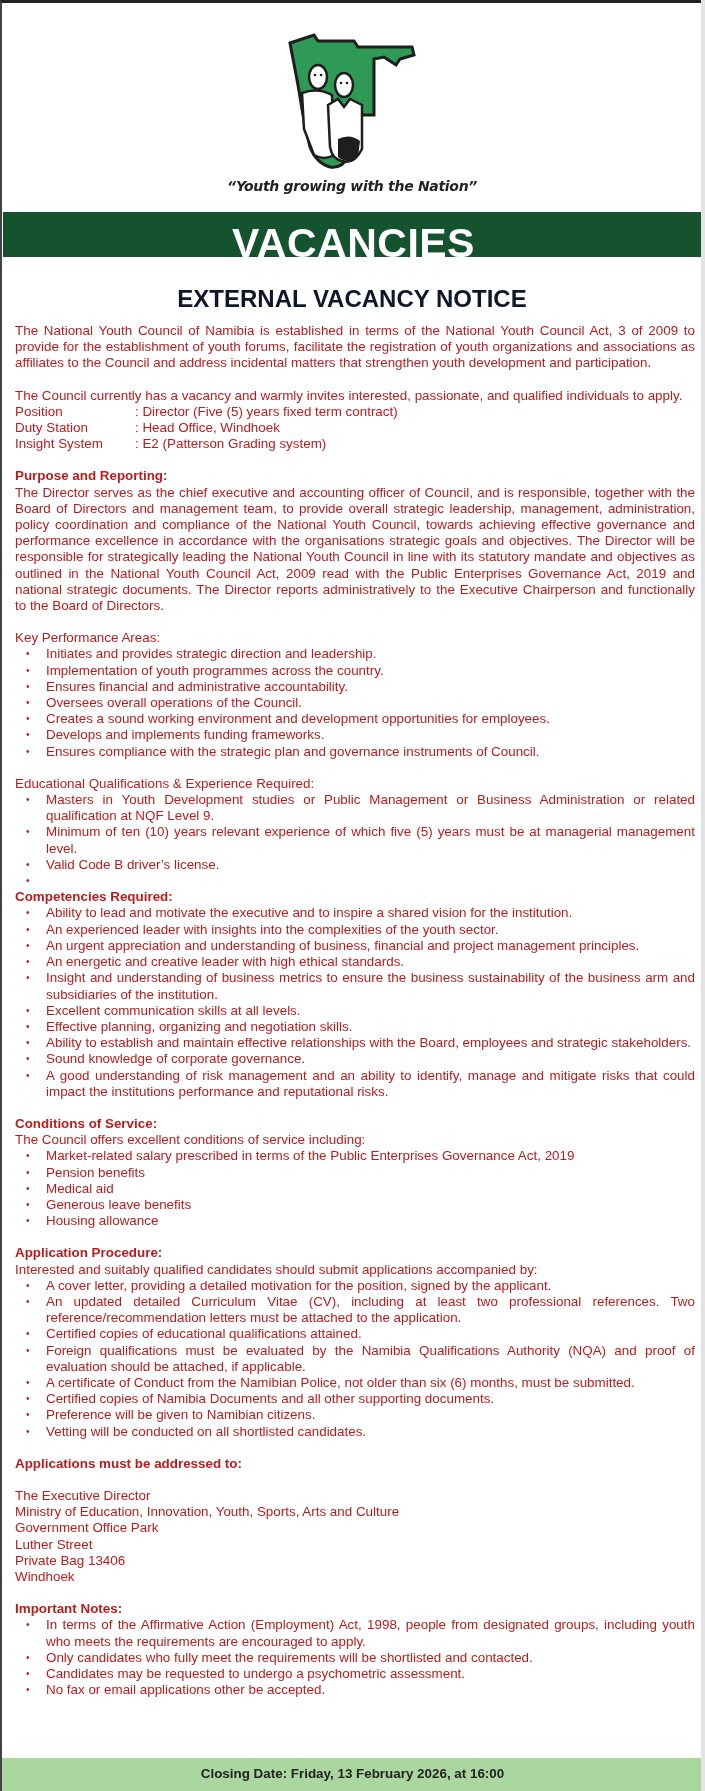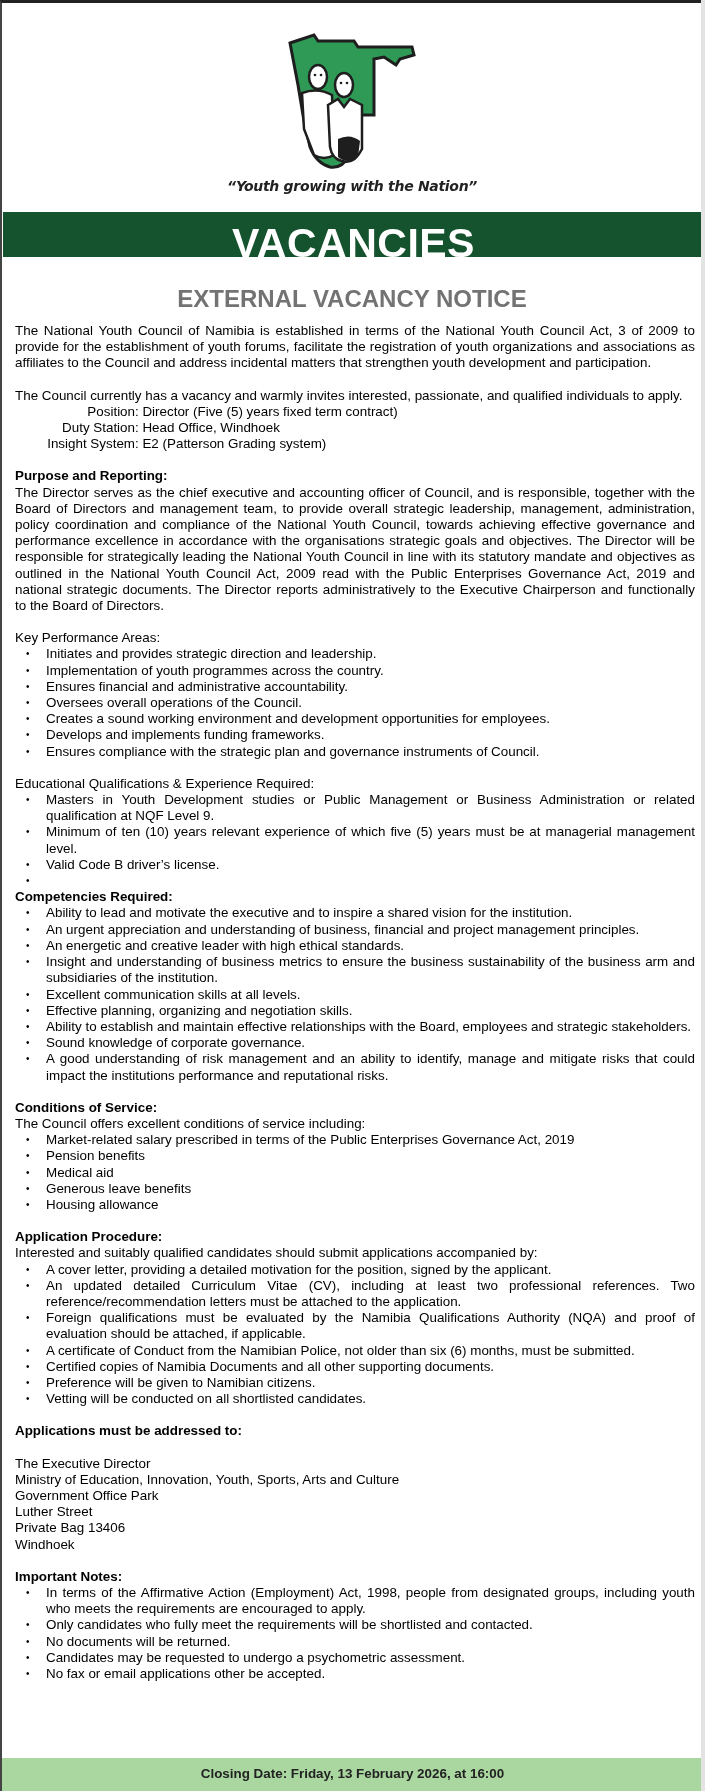--- a/index.html
+++ b/index.html
@@ -2,27 +2,27 @@
 <html><head>
 <meta charset="utf-8">
 <style>
   html, body { margin: 0; padding: 0; background: #ffffff; }
   body { width: 705px; height: 1791px; overflow: hidden; position: relative; font-family: "Liberation Sans", sans-serif; color: #222222; }
   .page { position: absolute; left: 0; top: 0; width: 703px; height: 1791px; border-left: 2px solid #444; border-top: 3px solid #222; box-sizing: border-box; background: #fff; }
   .right-edge { position: absolute; right: 0; top: 0; width: 4px; height: 1791px; background: #e3e3e3; }
   .logo-wrap { position: absolute; left: 270px; top: 26px; width: 160px; height: 140px; }
   .tagline { position: absolute; left: 0; width: 700px; top: 175px; text-align: center; font-family: "DejaVu Sans", sans-serif; font-style: italic; font-size: 14px; font-weight: bold; color: #222; letter-spacing: -0.3px; }
   .banner { position: absolute; left: 1px; top: 209px; width: 701px; height: 45px; background: #14532d; color: #fff; text-align: center; font-weight: bold; font-size: 41px; line-height: 63px; letter-spacing: 0.5px; }
-  .notice-title { position: absolute; left: 0; width: 700px; top: 282px; text-align: center; font-weight: bold; font-size: 24px; color: #737373; }
-  .content { position: absolute; left: 13px; top: 320px; width: 680px; font-size: 13.4px; line-height: 16.2px; color: #000000; }
+  .notice-title { position: absolute; left: 0; width: 700px; top: 282px; text-align: center; font-weight: bold; font-size: 24px; color: #0f172a; }
+  .content { position: absolute; left: 13px; top: 320px; width: 680px; font-size: 13.4px; line-height: 16.2px; color: #b91c1c; }
   p { margin: 0; text-align: justify; }
   .gap { height: 16px; }
   .bold { font-weight: bold; }
   .kv { display: flex; }
-  .kv .k { width: 120px; flex: none; text-align: right; }
+  .kv .k { width: 120px; flex: none; }
   ul { margin: 0; padding: 0; list-style: none; }
   li { position: relative; padding-left: 31px; text-align: justify; }
   li::before { content: "•"; position: absolute; left: 11px; top: 0; font-size: 10px; }
   .closing { position: absolute; left: 0; top: 1755px; width: 701px; height: 36px; background: #aad6a0; text-align: center; font-weight: bold; font-size: 13.4px; line-height: 32px; color: #222; }
 </style>
 </head>
 <body>
 
 <div class="page">
 
@@ -88,20 +88,21 @@
     <ul>
       <li>Masters in Youth Development studies or Public Management or Business Administration or related qualification at NQF Level 9.</li>
       <li>Minimum of ten (10) years relevant experience of which five (5) years must be at managerial management level.</li>
       <li>Valid Code B driver’s license.</li>
       <li style="height:16.2px"></li>
     </ul>
 
     <div class="bold">Competencies Required:</div>
     <ul>
       <li>Ability to lead and motivate the executive and to inspire a shared vision for the institution.</li>
+      <li>An experienced leader with insights into the complexities of the youth sector.</li>
       <li>An urgent appreciation and understanding of business, financial and project management principles.</li>
       <li>An energetic and creative leader with high ethical standards.</li>
       <li>Insight and understanding of business metrics to ensure the business sustainability of the business arm and subsidiaries of the institution.</li>
       <li>Excellent communication skills at all levels.</li>
       <li>Effective planning, organizing and negotiation skills.</li>
       <li>Ability to establish and maintain effective relationships with the Board, employees and strategic stakeholders.</li>
       <li>Sound knowledge of corporate governance.</li>
       <li>A good understanding of risk management and an ability to identify, manage and mitigate risks that could impact the institutions performance and reputational risks.</li>
     </ul>
     <div class="gap"></div>
@@ -115,20 +116,21 @@
       <li>Generous leave benefits</li>
       <li>Housing allowance</li>
     </ul>
     <div class="gap"></div>
 
     <div class="bold">Application Procedure:</div>
     <div>Interested and suitably qualified candidates should submit applications accompanied by:</div>
     <ul>
       <li>A cover letter, providing a detailed motivation for the position, signed by the applicant.</li>
       <li>An updated detailed Curriculum Vitae (CV), including at least two professional references. Two reference/recommendation letters must be attached to the application.</li>
+      <li>Certified copies of educational qualifications attained.</li>
       <li>Foreign qualifications must be evaluated by the Namibia Qualifications Authority (NQA) and proof of evaluation should be attached, if applicable.</li>
       <li>A certificate of Conduct from the Namibian Police, not older than six (6) months, must be submitted.</li>
       <li>Certified copies of Namibia Documents and all other supporting documents.</li>
       <li>Preference will be given to Namibian citizens.</li>
       <li>Vetting will be conducted on all shortlisted candidates.</li>
     </ul>
     <div class="gap"></div>
 
     <div class="bold">Applications must be addressed to:</div>
     <div class="gap"></div>
@@ -139,21 +141,20 @@
       <div>Luther Street</div>
       <div>Private Bag 13406</div>
       <div>Windhoek</div>
     </div>
     <div class="gap"></div>
 
     <div class="bold">Important Notes:</div>
     <ul>
       <li>In terms of the Affirmative Action (Employment) Act, 1998, people from designated groups, including youth who meets the requirements are encouraged to apply.</li>
       <li>Only candidates who fully meet the requirements will be shortlisted and contacted.</li>
-      <li>No documents will be returned.</li>
       <li>Candidates may be requested to undergo a psychometric assessment.</li>
       <li>No fax or email applications other be accepted.</li>
     </ul>
   </div>
 
   <div class="closing">Closing Date: Friday, 13 February 2026, at 16:00</div>
 </div>
 <div class="right-edge"></div>
 
 </body></html>

